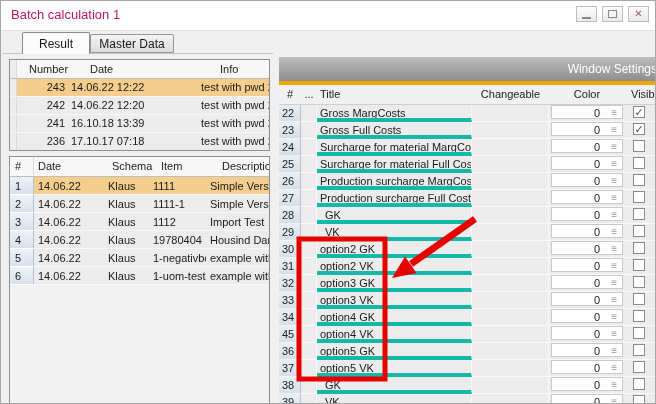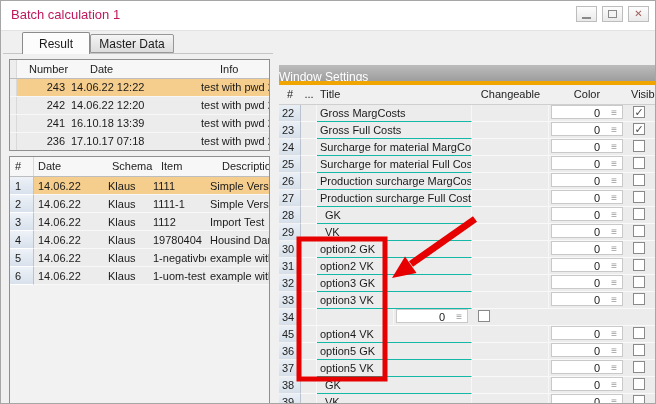--- a/index.html
+++ b/index.html
@@ -46,40 +46,40 @@
           background:linear-gradient(#eef2f8,#d8e1ec);border-right:1px solid #bac4d1;border-bottom:1px solid #ffffff;}
   .c2-date{width:70px;flex:none;padding-left:4px;line-height:18px;}
   .c2-schema{width:45px;flex:none;padding-left:4px;line-height:18px;}
   .c2-item{width:57px;flex:none;padding-left:4px;line-height:18px;overflow:hidden;white-space:nowrap;}
   .c2-desc{flex:1;padding-left:4px;line-height:18px;overflow:hidden;white-space:nowrap;}
   .t2row .body-cell{background:#ececec;border-bottom:1px solid #f8f8f8;box-sizing:border-box;}
   .t2row.selected .body-cell{background:#f5cd8c;}
   .t2head .c2-num{background:#f7f7f7;border-right:1px solid #d9d9d9;border-bottom:none;}
   
   .panel{position:absolute;left:278px;top:56px;width:378px;height:348px;overflow:hidden;}
-  .phead{position:absolute;top:8px;left:0;right:0;height:24px;background:linear-gradient(#bcbcbc,#8e8e8e);
-         color:#ffffff;font-size:12px;line-height:24px;box-sizing:border-box;}
+  .phead{position:absolute;top:0;left:0;right:0;height:24px;background:linear-gradient(#bcbcbc,#8e8e8e);
+         color:#ffffff;font-size:12px;line-height:24px;padding-left:8px;box-sizing:border-box;text-align:right;}
   .pbar{position:absolute;top:24px;left:0;right:0;height:4px;background:#f0a500;}
   .pcolhead{position:absolute;top:28px;left:0;right:0;height:20px;background:#f0f0f0;border-bottom:1px solid #cfcfcf;
             font-size:11px;color:#222;box-sizing:border-box;}
   .pcolhead>div{position:absolute;top:0;line-height:19px;white-space:nowrap;}
   .h-num{left:0;width:22px;text-align:center;}
   .h-dots{left:22px;width:16px;text-align:center;}
   .h-title{left:41px;}
   .h-change{left:193px;width:77px;text-align:center;}
   .h-color{left:270px;width:76px;text-align:center;}
   .h-vis{left:352px;}
   .prows{position:absolute;top:48px;left:0;right:0;bottom:0;overflow:hidden;}
   .srow{height:17px;display:flex;font-size:11px;line-height:16px;}
   .srow>div{box-sizing:border-box;}
   .s-num{width:22px;flex:none;padding-left:3px;background:linear-gradient(#eaeff6,#d6dfe9);
          border-right:1px solid #b9c3d0;border-bottom:1px solid #f2f2f2;color:#222;}
   .s-dots{width:16px;flex:none;background:#ececec;border-right:1px solid #f7f7f7;border-bottom:1px solid #f9f9f9;}
   .s-title{width:155px;flex:none;padding-left:3px;background:#ececec;border-right:1px solid #f7f7f7;
-           border-bottom:1px solid #14b8a6;overflow:hidden;white-space:nowrap;}
+           border-bottom:4px solid #14b8a6;overflow:hidden;white-space:nowrap;}
   .s-title.indent{padding-left:8px;}
   .s-change{width:77px;flex:none;background:#ececec;border-right:1px solid #f7f7f7;border-bottom:1px solid #f9f9f9;}
   .s-color{width:76px;flex:none;background:#ececec;border-bottom:1px solid #f9f9f9;position:relative;}
   .colorbox{position:absolute;left:2px;top:0;right:2px;bottom:2px;background:#ffffff;border:1px solid #c9c9c9;}
   .cval{position:absolute;right:22px;top:0;line-height:14px;color:#222;}
   .cmenu{position:absolute;right:5px;top:0;line-height:14px;color:#9a9a9a;font-size:10px;}
   .s-vis{flex:1;background:#ececec;border-bottom:1px solid #f9f9f9;position:relative;}
   .checkbox{position:absolute;left:8px;top:1px;width:12px;height:12px;box-sizing:border-box;background:#ffffff;
             border:1px solid #8a8a8a;font-size:11px;line-height:10px;text-align:center;color:#4a4a4a;}
   
@@ -390,20 +390,21 @@
               <div class="cmenu">≡</div>
             </div>
           </div>
           <div class="s-vis">
             <div class="checkbox"></div>
           </div>
         </div>
         <div class="srow">
           <div class="s-num">34</div>
           <div class="s-dots"></div>
+          <div class="s-title">option4 GK</div>
           <div class="s-change"></div>
           <div class="s-color">
             <div class="colorbox">
               <div class="cval">0</div>
               <div class="cmenu">≡</div>
             </div>
           </div>
           <div class="s-vis">
             <div class="checkbox"></div>
           </div>

